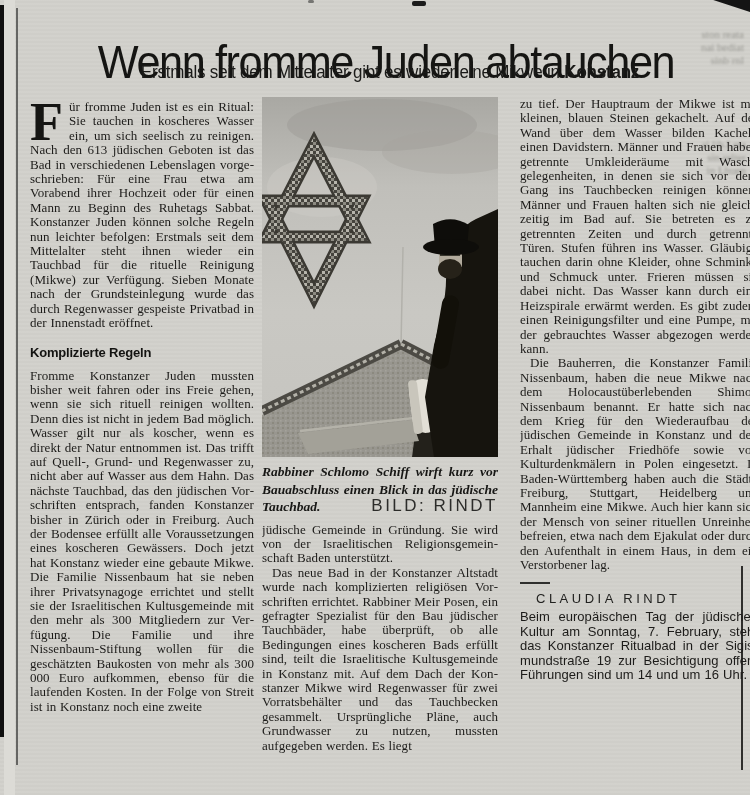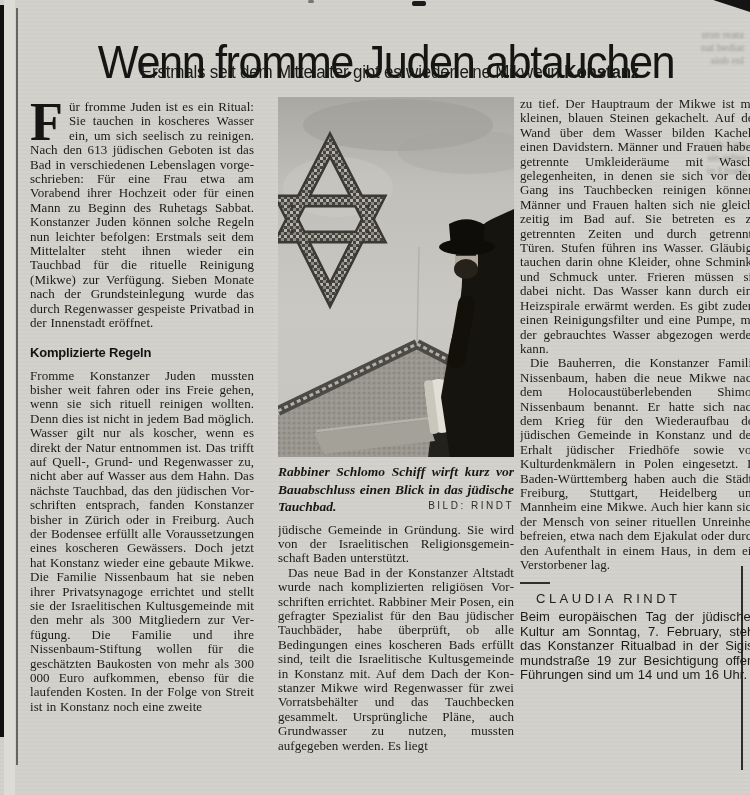--- a/index.html
+++ b/index.html
@@ -31,21 +31,21 @@
   .subtitle{
     position:absolute;left:40px;top:62px;width:700px;text-align:center;
     font-family:"Liberation Sans",sans-serif;font-size:17.5px;letter-spacing:-.2px;color:#1a1a18;
     transform:scaleX(.97);transform-origin:center;white-space:nowrap;
   }
   .subtitle b{font-weight:700;}
 
   
   .col{position:absolute;top:97px;overflow:hidden;}
   .col1{left:30px;width:224px;height:696px;top:100px;}
-  .col2{left:278px;width:236px;height:696px;}
+  .col2{left:262px;width:236px;height:696px;}
   .col3{left:520px;width:238px;height:696px;}
 
   .col p{
     margin:0;font-size:13px;line-height:14.4px;text-align:justify;
     letter-spacing:.05px;word-spacing:.4px;color:#1c1b19;
     hyphens:auto;-webkit-hyphens:auto;
   }
   .col p.indent{text-indent:10px;}
   .dropcap{
     float:left;font-size:54px;line-height:40px;font-weight:700;
@@ -54,21 +54,21 @@
   .subhead{
     font-family:"Liberation Sans",sans-serif;font-weight:700;font-size:13px;
     margin:14px 0 9px 0;color:#131311;letter-spacing:-.2px;
   }
 
   
   .photo{display:block;width:236px;height:360px;}
   .caption{position:relative;margin-top:6px;font-style:italic;font-weight:700;
     font-size:13.5px;line-height:17.5px;text-align:justify;color:#171715;}
   .credit{position:absolute;right:0;bottom:1px;font-style:normal;font-weight:400;
-    font-family:"Liberation Sans",sans-serif;font-size:10px;letter-spacing:2.5px;color:#2c2c2a;}
+    font-family:"Liberation Sans",sans-serif;font-size:17px;letter-spacing:2.5px;color:#2c2c2a;}
   .col2 p.after-caption{margin-top:7px;}
 
   
   .byline-rule{width:30px;height:2px;background:#2f2f2d;margin:10px 0 7px 0;}
   .byline{font-family:"Liberation Sans",sans-serif;font-size:13px;letter-spacing:3.5px;
     color:#222220;margin:0 0 4px 16px;}
   .footnote{margin-top:14px;font-family:"Liberation Sans",sans-serif;
     font-size:13.5px;line-height:18.5px;text-align:left;color:#26262-4;}
   .footnote{color:#262624;}
 </style>

